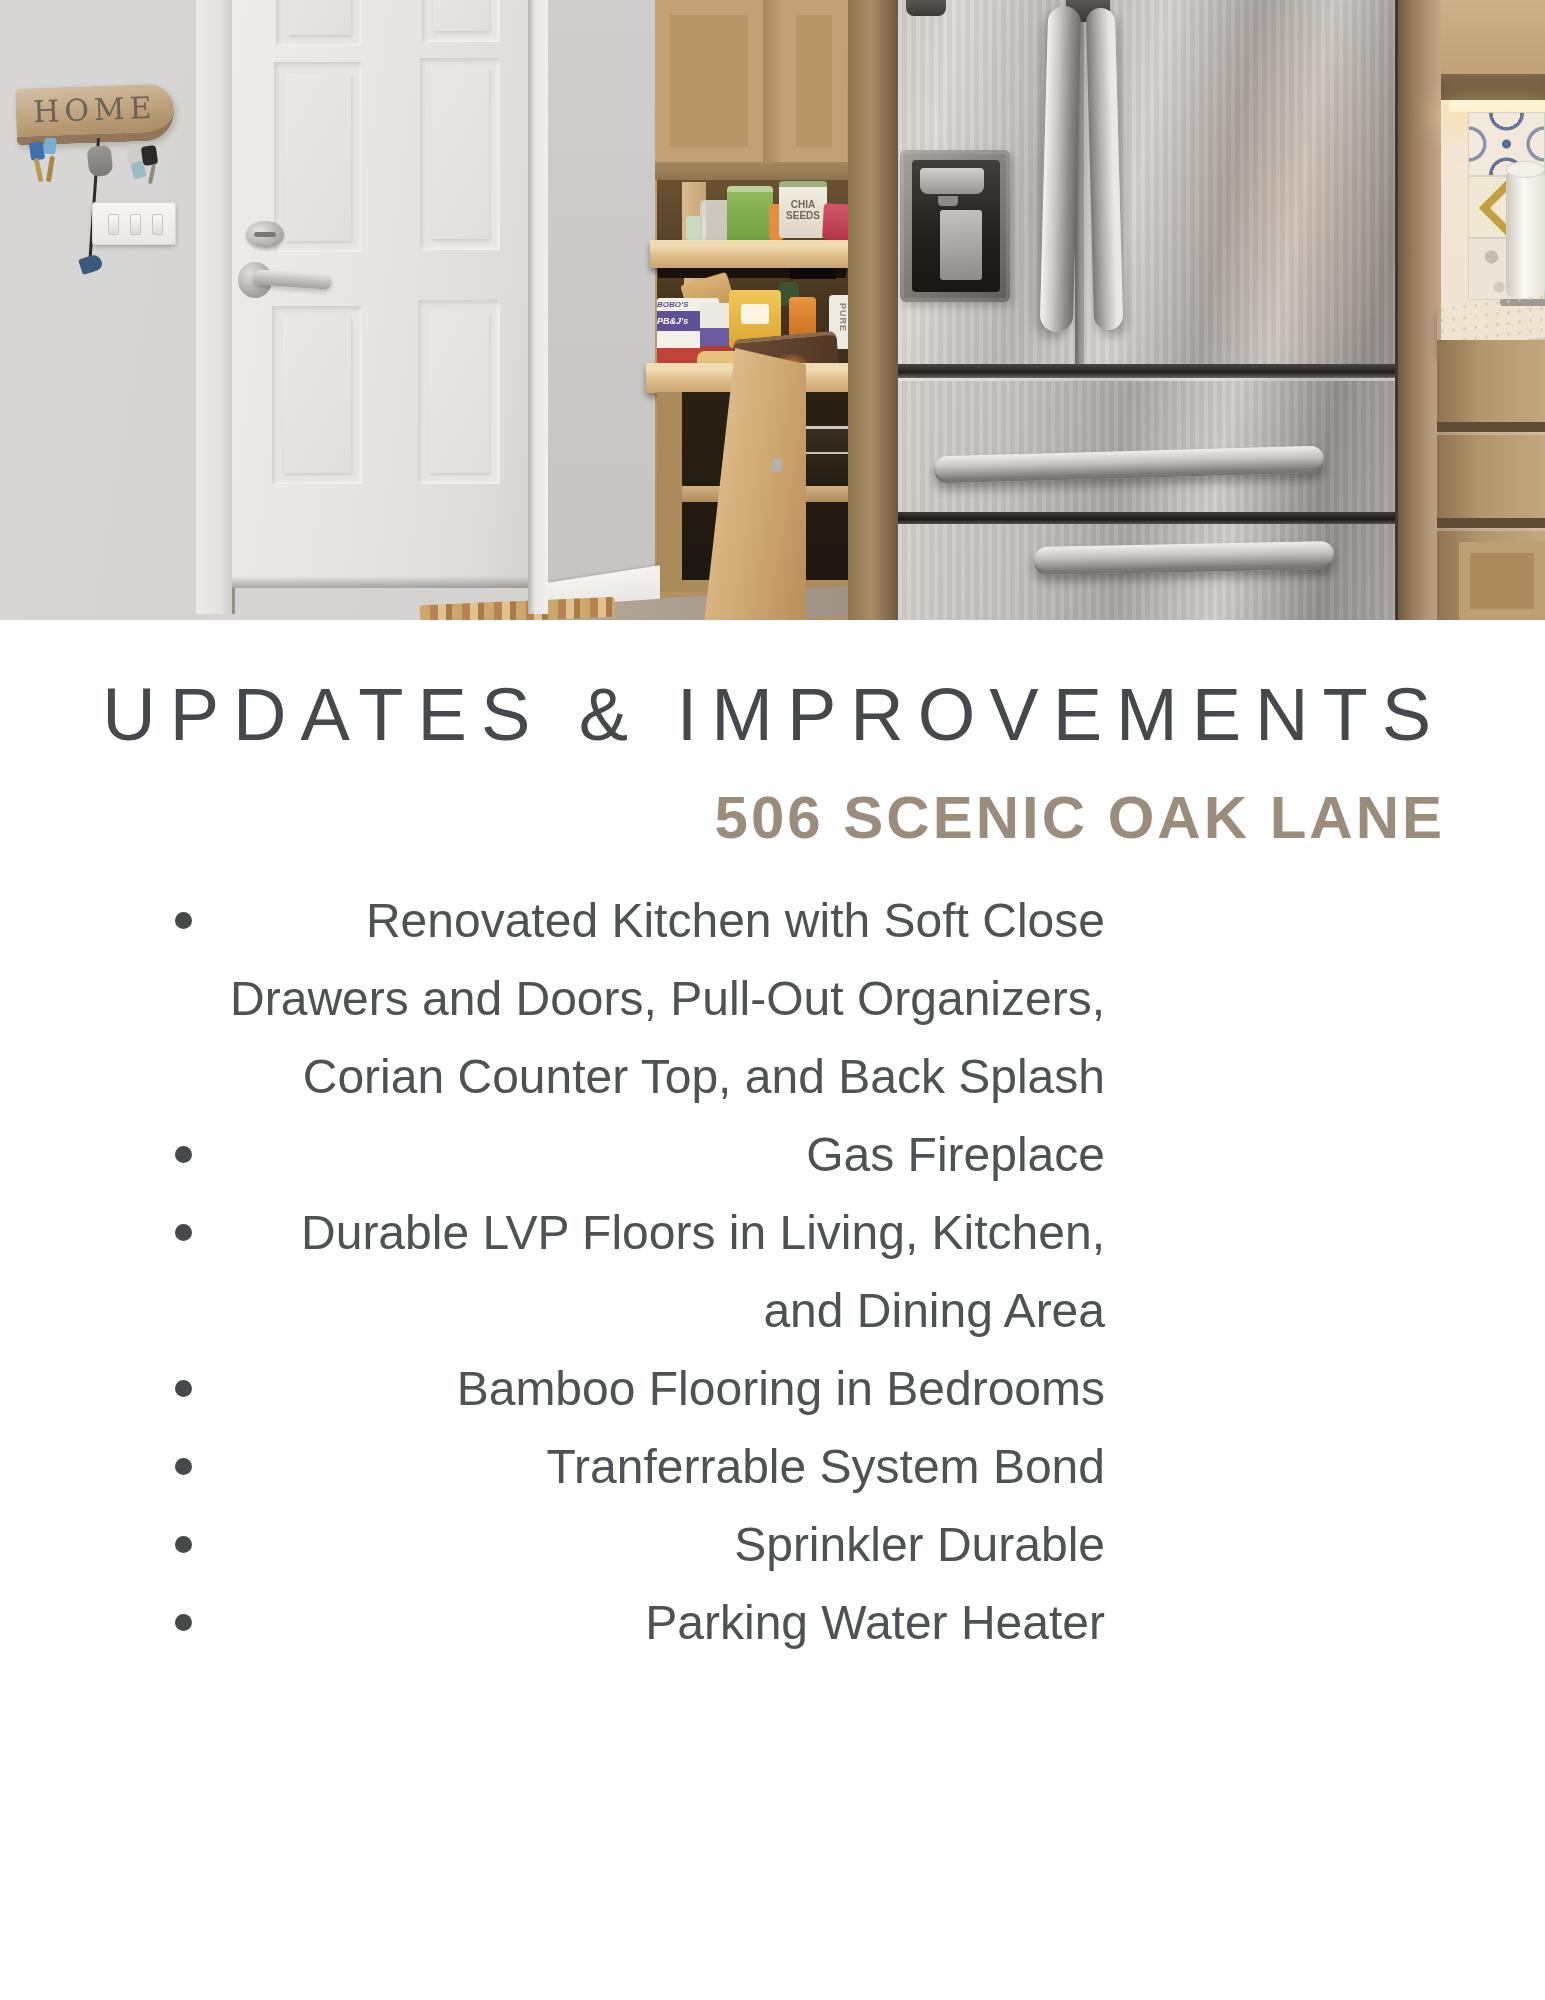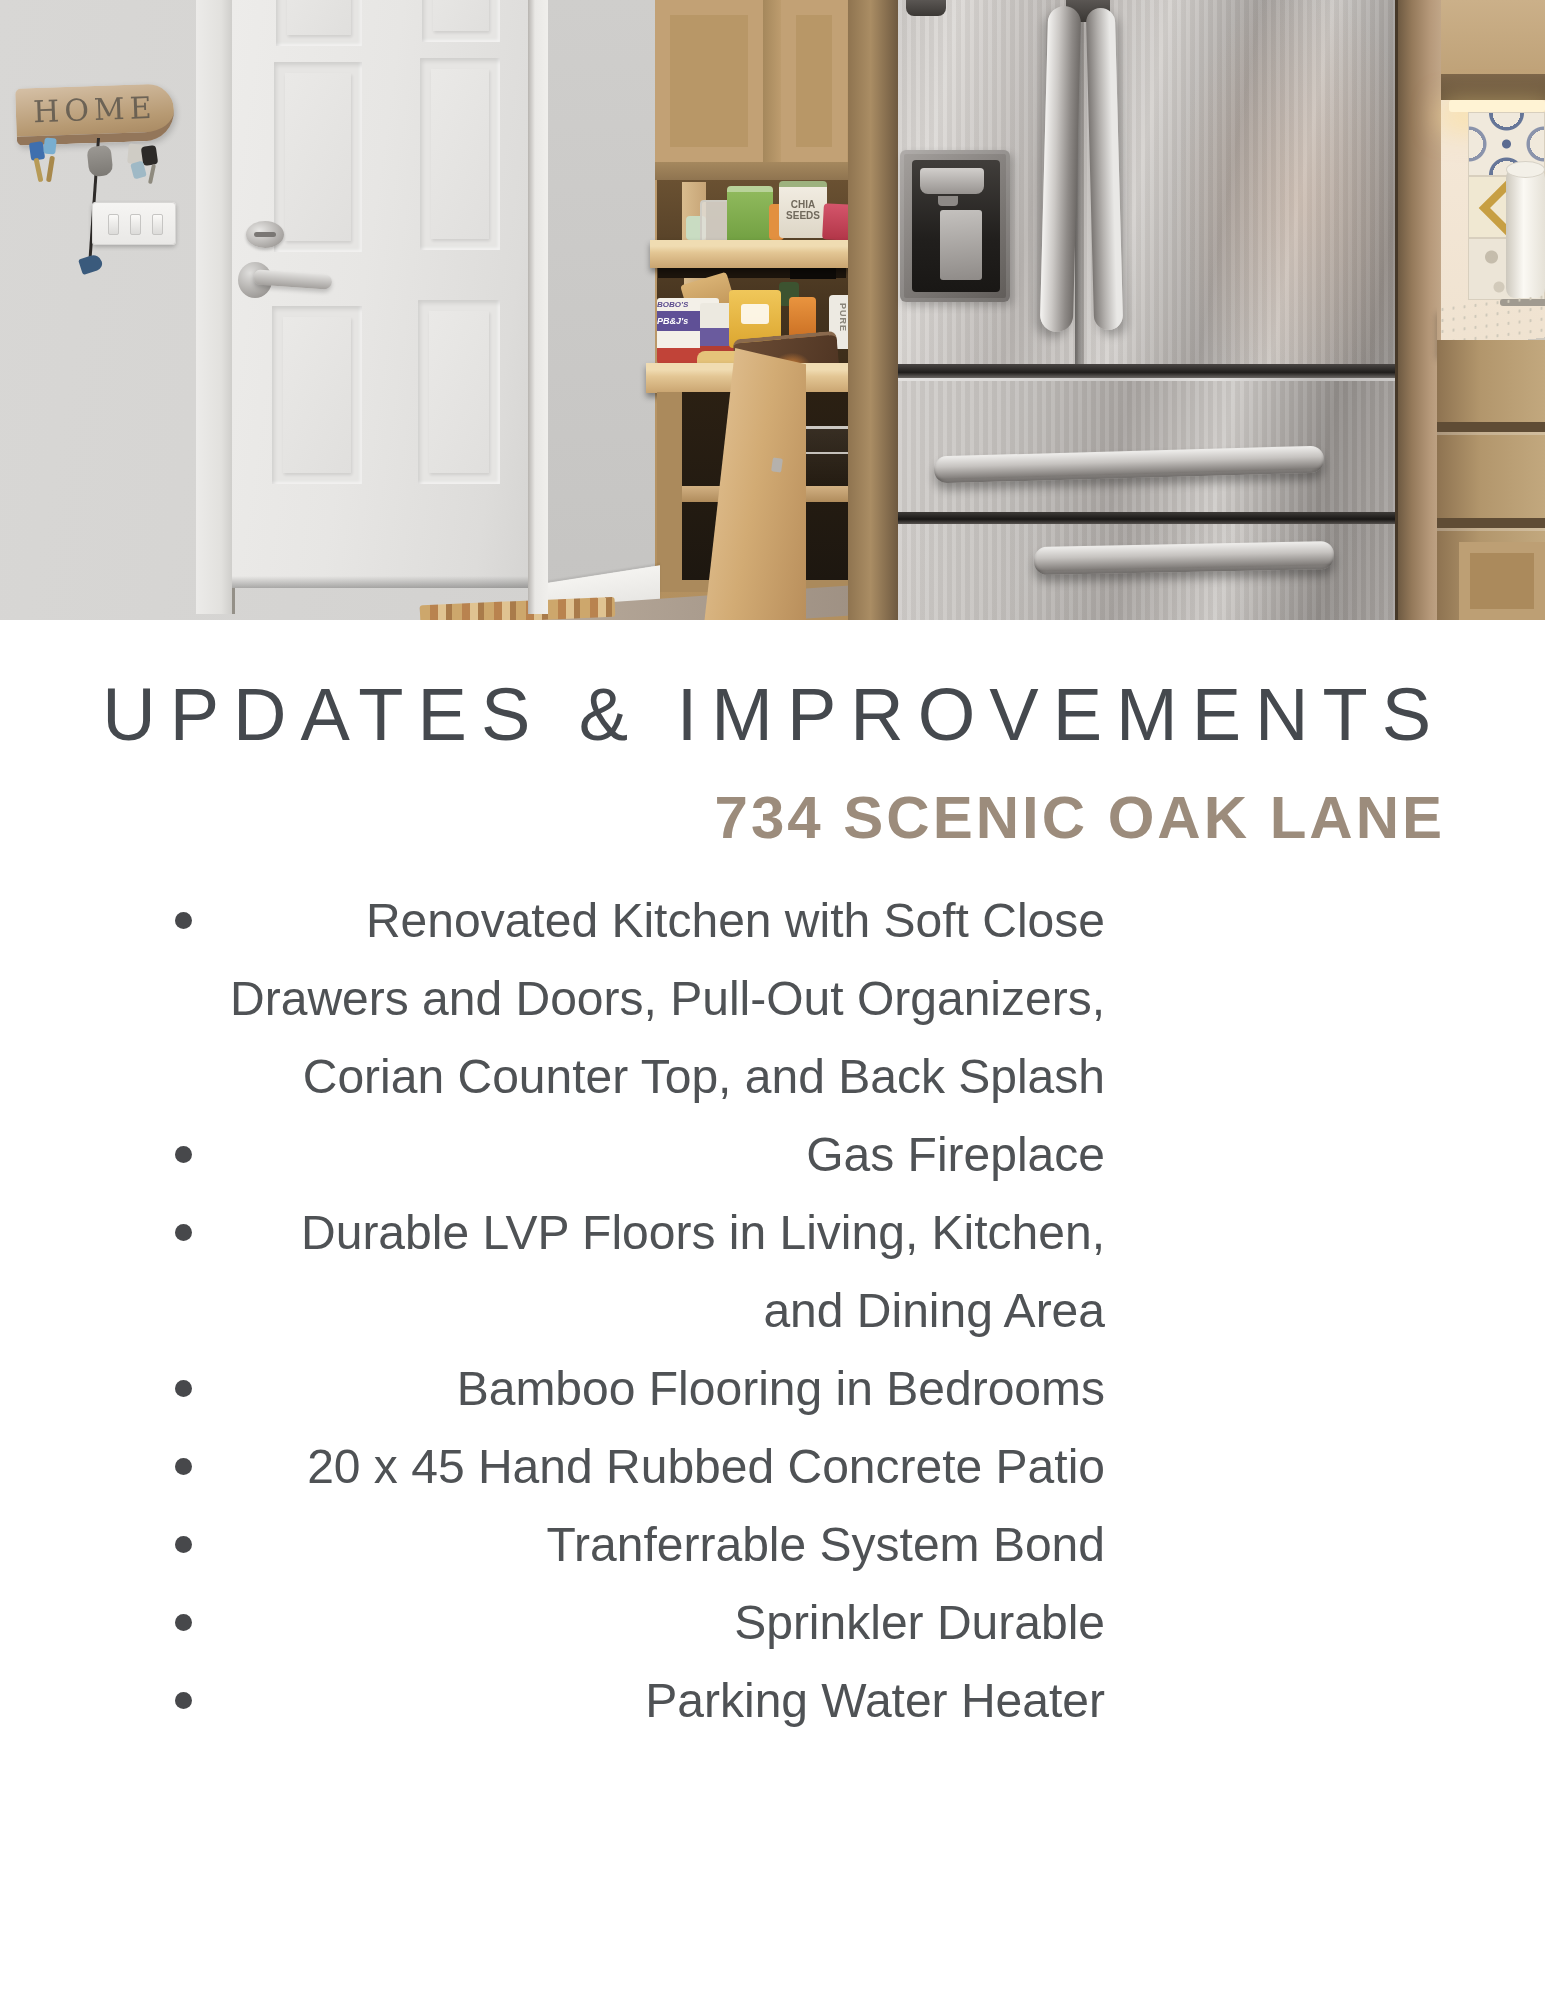--- a/index.html
+++ b/index.html
@@ -348,32 +348,31 @@
     <div class="tile tile-gold"></div>
     <div class="tile tile-scroll"></div>
     <div class="ptowel"></div>
     <div class="counter"></div>
     <div class="bcab"></div>
     <div class="bdoor"></div>
   </div>
 
   <div class="content">
     <h1>UPDATES &amp; IMPROVEMENTS</h1>
-    <h2>734 SCENIC OAK LANE</h2>
+    <h2>506 SCENIC OAK LANE</h2>
     <ul class="features">
 
         <li class="feature">Renovated Kitchen with Soft Close Drawers and Doors, Pull-Out Organizers, Corian Counter Top, and Back Splash</li>
 
         <li class="feature">Gas Fireplace</li>
 
         <li class="feature">Durable LVP Floors in Living, Kitchen, and Dining Area</li>
 
         <li class="feature">Bamboo Flooring in Bedrooms</li>
 
-        <li class="feature">20 x 45 Hand Rubbed Concrete Patio</li>
 
 
 
         <li class="feature">Tranferrable System Bond</li>
 
         <li class="feature">Sprinkler Durable</li>
 
         <li class="feature">Parking Water Heater</li>
       </ul>
   </div>

